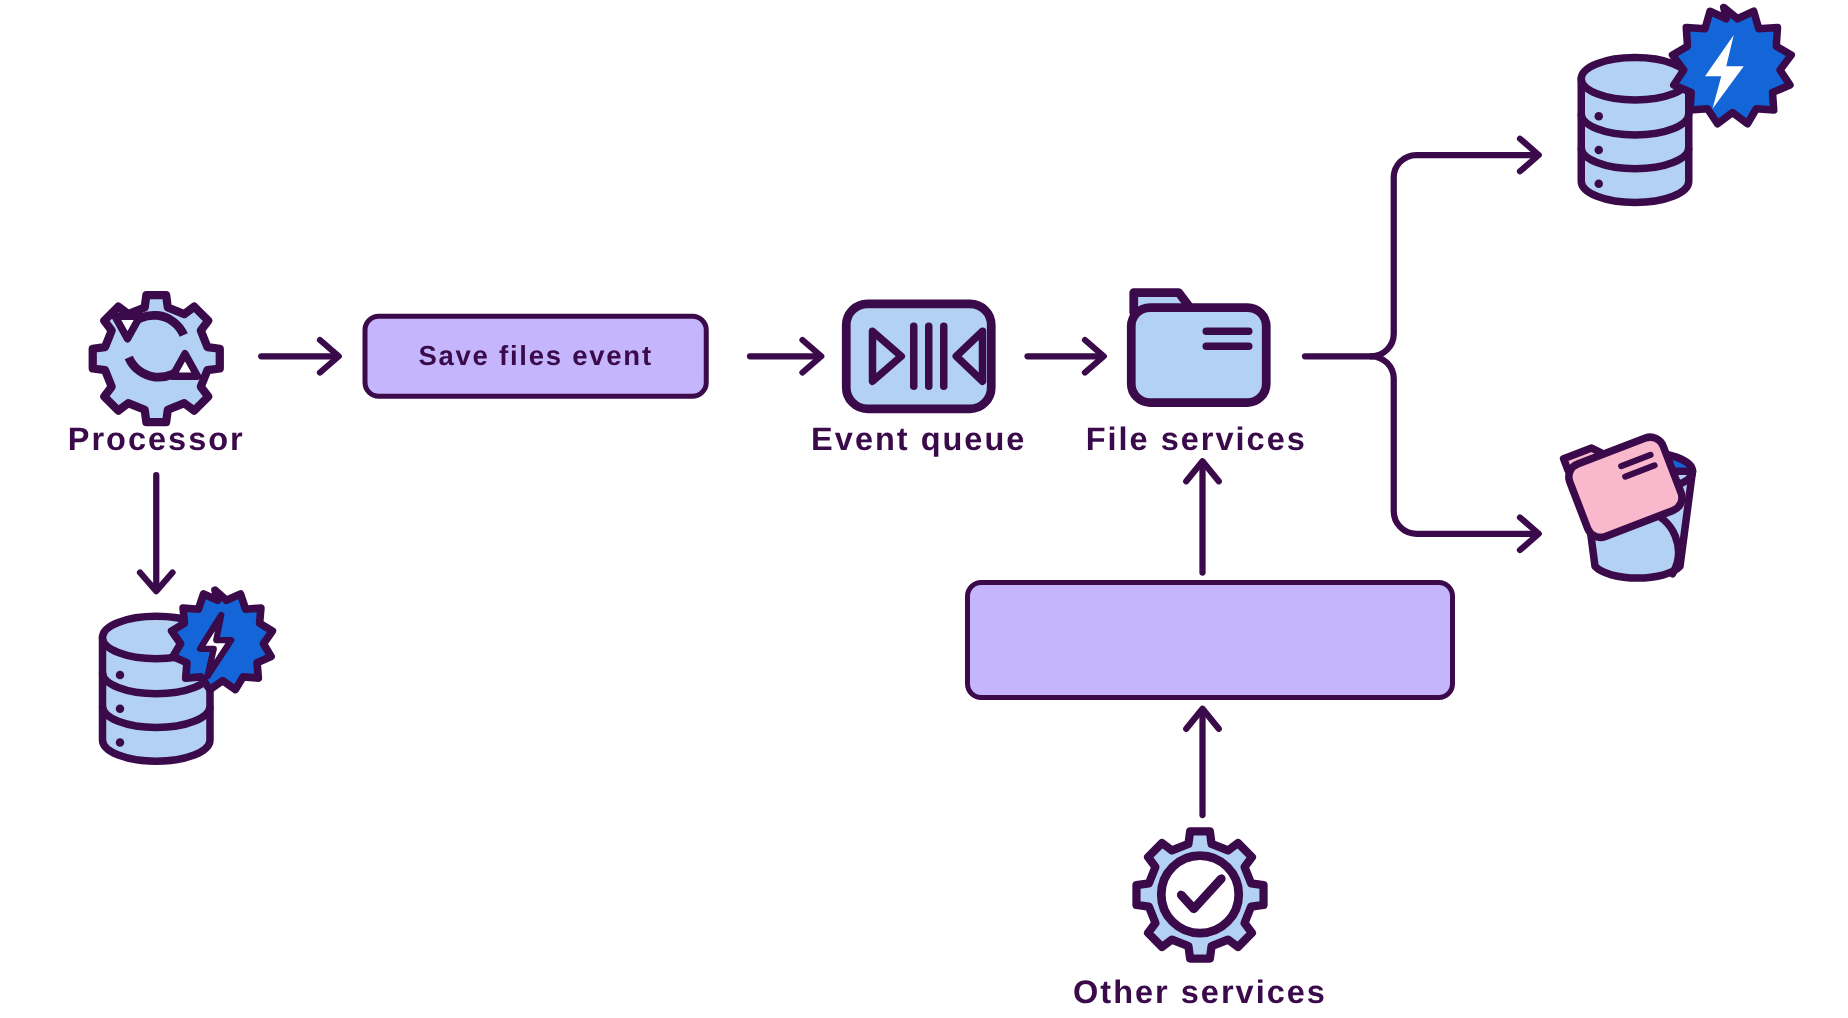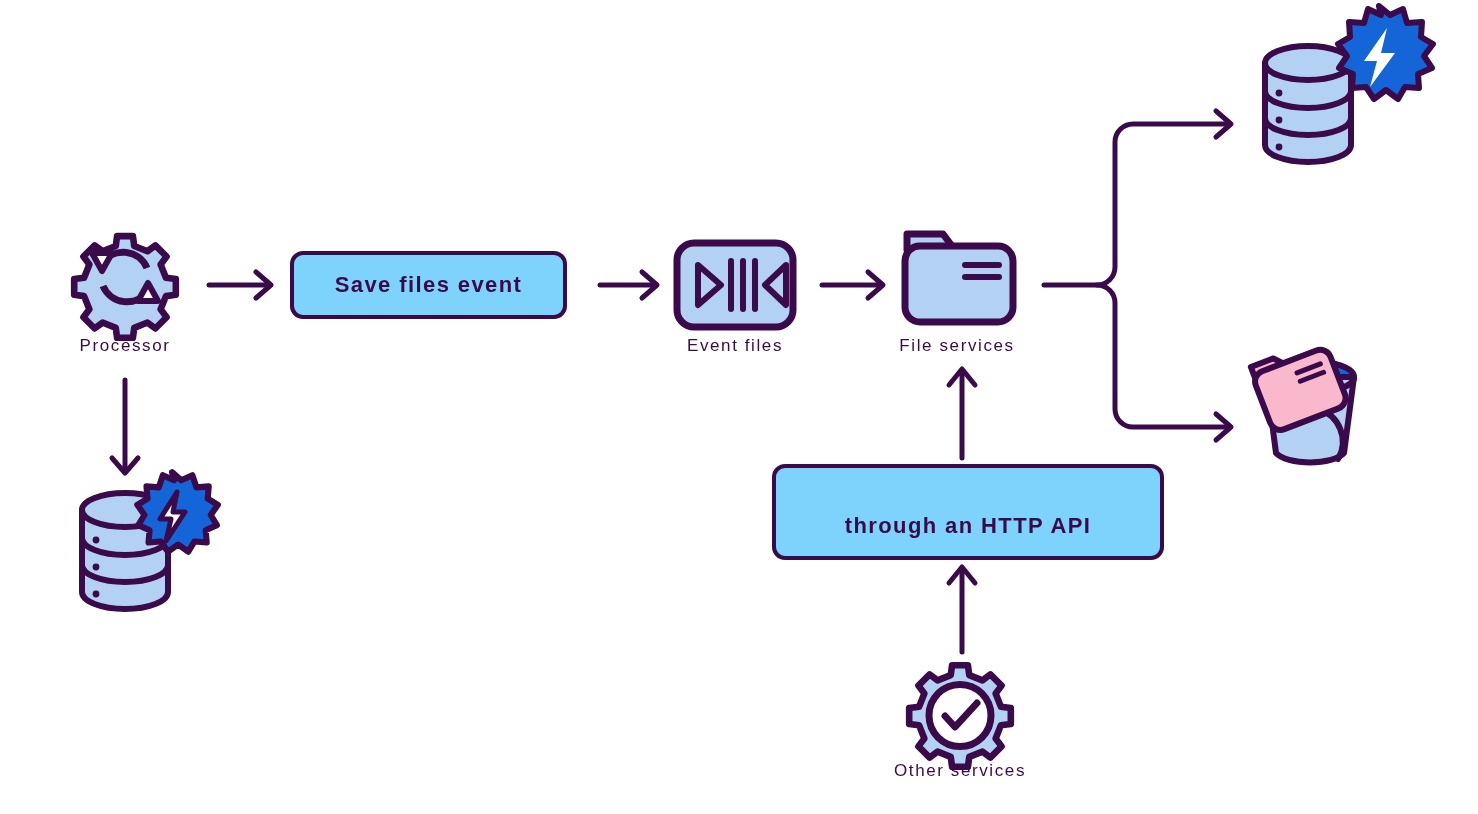--- a/index.html
+++ b/index.html
@@ -18,30 +18,30 @@
     position: absolute;
     left: 0;
     top: 0;
     width: 1478px;
     height: 814px;
   }
   .node-label {
     position: absolute;
     color: #3a0a4a;
     font-family: "Liberation Sans", sans-serif;
-    font-weight: normal;
-    font-size: 17px;
+    font-weight: bold;
+    font-size: 26px;
     letter-spacing: 1.6px;
     white-space: nowrap;
     text-align: center;
     transform: translateX(-50%);
   }
   .msg-box {
     position: absolute;
-    background: #7dd3fc;
+    background: #c4b5fd;
     border: 4px solid #3a0a4a;
     border-radius: 13px;
     box-sizing: border-box;
     display: flex;
     align-items: center;
     justify-content: center;
     color: #3a0a4a;
     font-family: "Liberation Sans", sans-serif;
     font-weight: bold;
     letter-spacing: 1.4px;
@@ -186,28 +186,27 @@
              L 46,78 L 34,69 L 14,77 L 12,92 L -12,92 L -14,77 L -34,69 L -46,78 L -63,61 L -54,49 L -62,29 L -77,27
              L -77,3 L -62,1 L -54,-19 L -63,-31 L -46,-48 L -34,-39 L -14,-47 Z" transform="scale(0.66) translate(0,-15)" fill="#b3d1f2" stroke="#3a0a4a" stroke-width="10" stroke-linejoin="round"></path>
     <circle cx="0" cy="-0.5" r="31" fill="#ffffff" stroke="#3a0a4a" stroke-width="7"></circle>
     <polyline points="-15,0 -5,11 17,-13" fill="none" stroke="#3a0a4a" stroke-width="7" stroke-linecap="round" stroke-linejoin="round"></polyline>
   </g>
 
 </svg>
 
 <div class="node-label" style="left:125px; top:336px;">Processor</div>
 
-<div class="node-label" style="left:735px; top:336px;">Event files</div>
+<div class="node-label" style="left:735px; top:336px;">Event queue</div>
 
 <div class="node-label" style="left:957px; top:336px;">File services</div>
 
-<div class="node-label" style="left:960px; top:761px;">Other services</div>
+<div class="node-label" style="left:960px; top:778px;">Other services</div>
 
 <div class="msg-box" id="save-files-event-box">
   <span>Save files event</span>
 </div>
 
 <div class="msg-box" id="read-files-box">
   <span>
     <br>
-    <span>through an HTTP API</span>
   </span>
 </div>
 
 </body></html>

